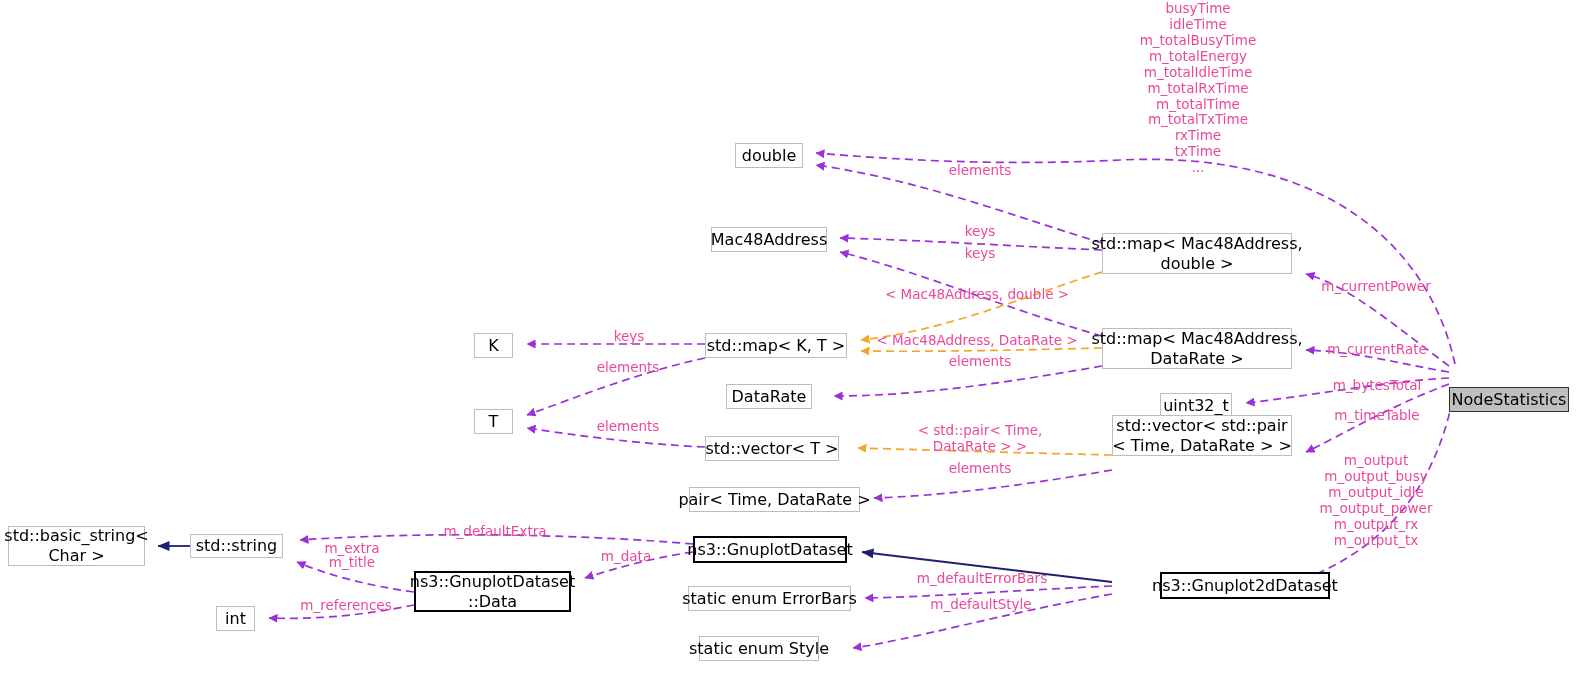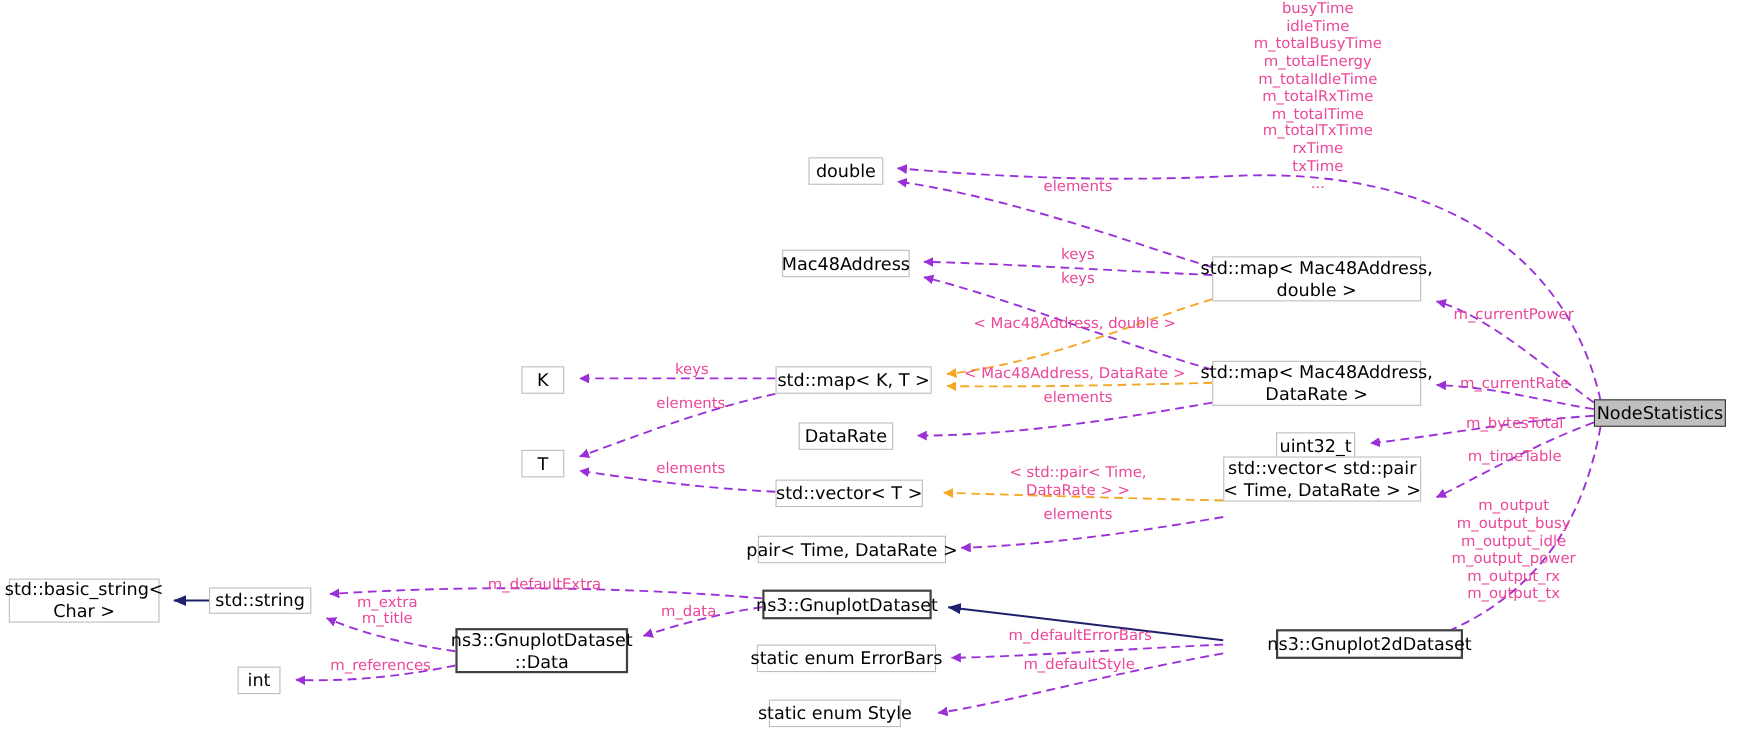--- a/index.html
+++ b/index.html
@@ -34,25 +34,26 @@
     text-align: center;
     font-size: 16px;
     line-height: 1.25;
     color: #000000;
     background: #ffffff;
     border: 1px solid #bdbdbd;
     white-space: pre;
     z-index: 3;
   }
   .node.bold-border {
-    border: 2px solid #404040;
+    border: 2px solid #000000;
   }
   .node.highlight {
     background: #bfbfbf;
     border: 1px solid #333333;
+    margin-top: 24px;
   }
   .edge-label {
     position: absolute;
     font-size: 13.5px;
     line-height: 1.18;
     color: #ec4899;
     text-align: center;
     white-space: pre;
     z-index: 2;
     background: transparent;

